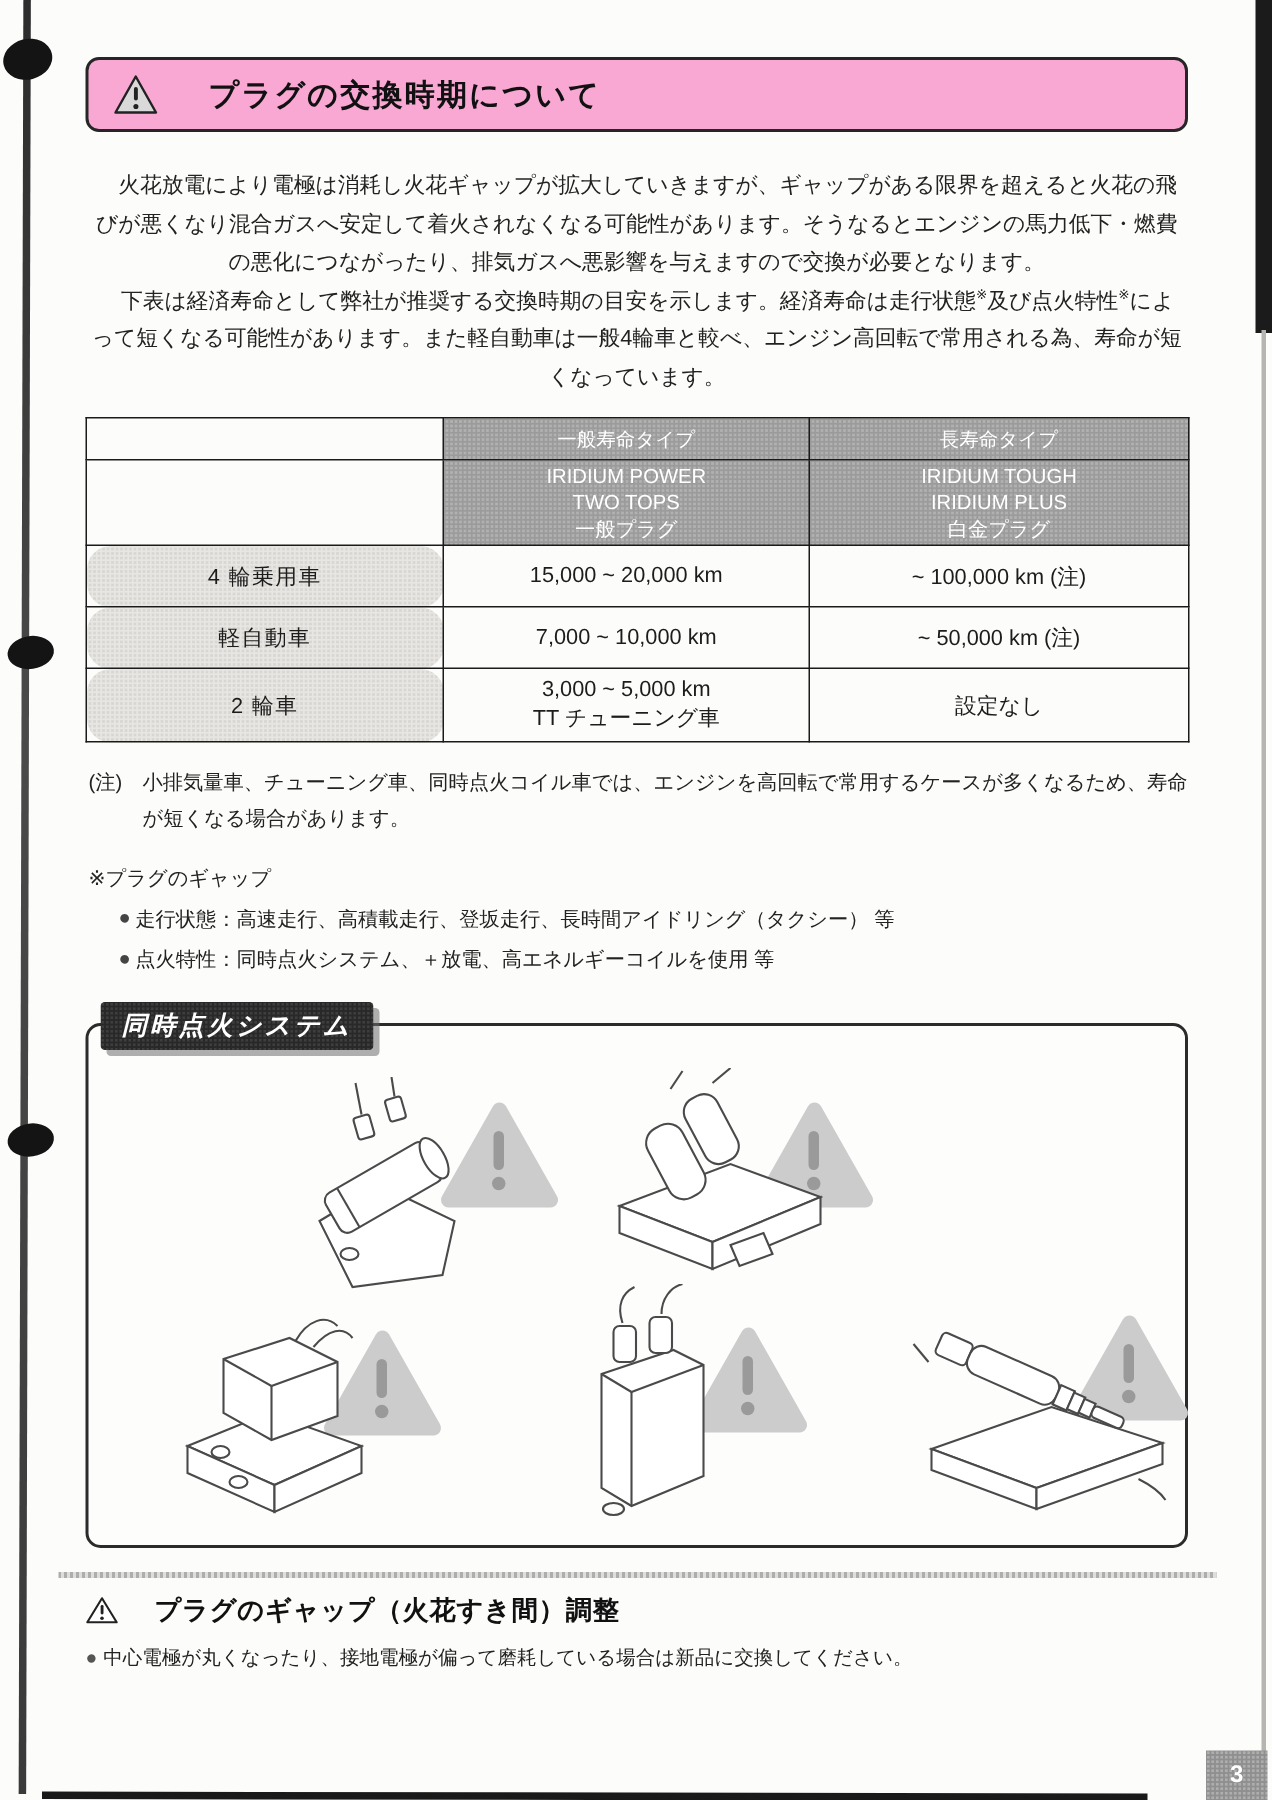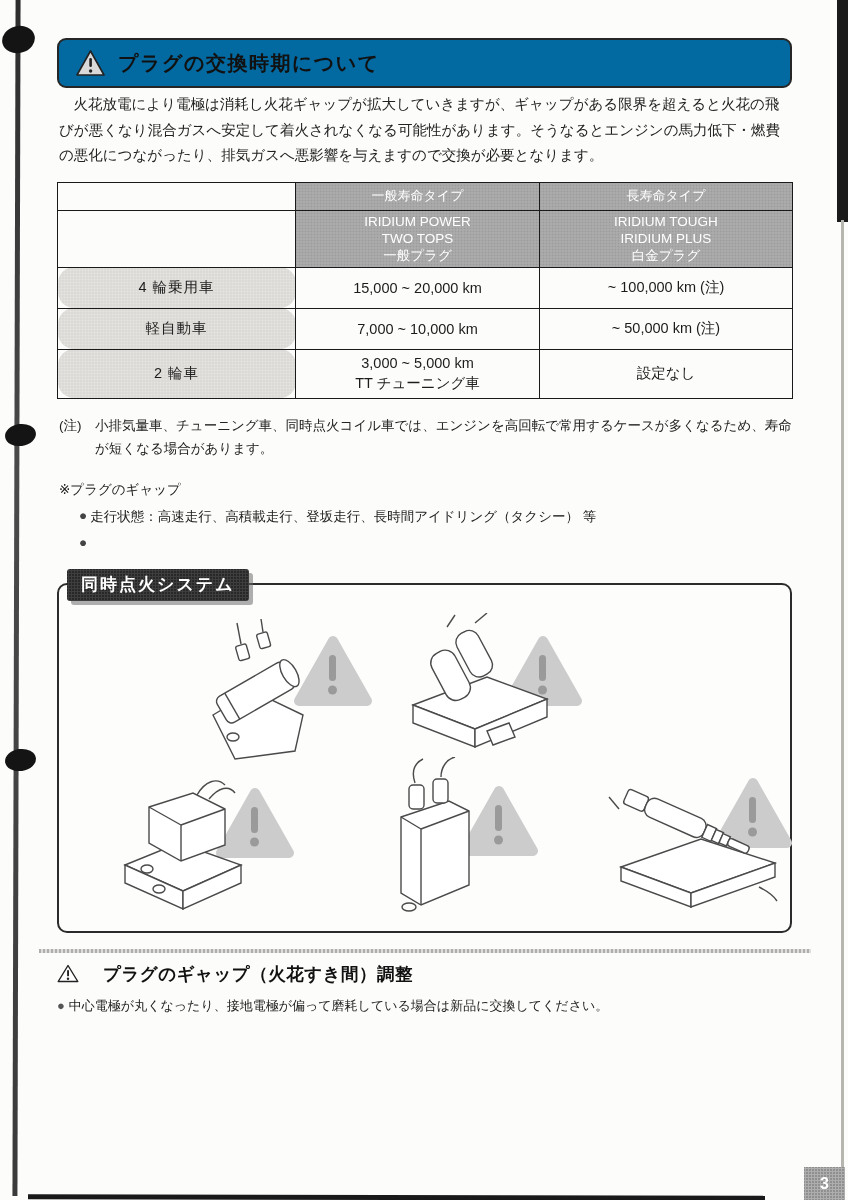--- a/index.html
+++ b/index.html
@@ -29,26 +29,26 @@
   }
   .page-number {
     position:absolute; right:3px; bottom:0; width:41px; height:33px;
     display:flex; align-items:center; justify-content:center;
     color:#fff; font-weight:bold; font-size:16px;
   }
   
   .content { position:absolute; left:57px; top:38px; width:735px; }
 
   .title-box {
-    height:50px; border:2px solid #262626; border-radius:9px; background:#0369a1;
-    display:flex; align-items:center; gap:12px; padding-left:16px; box-sizing:border-box;
+    height:50px; border:2px solid #262626; border-radius:9px; background:#f9a8d4;
+    display:flex; align-items:center; gap:33px; padding-left:16px; box-sizing:border-box;
   }
   .title-box h1 { margin:0; font-size:20px; font-weight:bold; letter-spacing:1.5px; color:#111; }
 
-  .intro { margin:4px 2px 0; }
+  .intro { margin:24px 2px 0;text-align:center; }
   .intro p { margin:0; font-size:14.5px; line-height:1.76; text-indent:1em; color:#222; }
   sup.note-mark { font-size:9px; vertical-align:super; }
 
   
   table.life { border-collapse:collapse; table-layout:fixed; width:735px; margin-top:13px; }
   table.life td { border:1.5px solid #1a1a1a; text-align:center; vertical-align:middle; padding:2px 4px;margin-left:48px; }
   td.blank { border:none; background:transparent; }
   tr.hdr-type td { height:23px; font-size:13px; color:#fff; }
   tr.hdr-brand td { height:52px; font-size:13.5px; color:#fff; line-height:1.28; }
   .hdr-cell {
@@ -71,21 +71,21 @@
   .note-row .lbl { flex:0 0 36px; }
   .note-row .txt { flex:1; }
   .factors { margin:20px 0 0 2px; }
   .factors-title { font-size:13.5px; color:#222; }
   .factor-item { display:flex; gap:3px; margin:9px 0 0 20px; font-size:13.5px; color:#222; }
   .factor-item .b { color:#444; }
 
   
   .sim-box {
     position:relative; margin-top:33px; border:2px solid #2b2b2b; border-radius:10px;
-    padding:24px 32px 6px; box-sizing:border-box; background:#fdfdfc;
+    padding:24px 32px 6px; box-sizing:border-box; background:#fdfdfc;font-style:italic;
   }
   .sim-title {
     position:absolute; top:-16px; left:8px;
     background-color:#282828;
     background-image:radial-gradient(rgba(255,255,255,0.10) 1px, transparent 1.1px);
     background-size:3px 3px;
     color:#fff; font-weight:bold; font-size:17px; letter-spacing:2px;
     padding:4px 14px 5px; border-radius:3px;
     box-shadow:4px 4px 0 rgba(110,110,110,0.55);
   }
@@ -126,20 +126,21 @@
       <svg width="31" height="28" viewBox="0 0 31 28">
         <path d="M15.5 2 L29 26 L2 26 Z" fill="#d9d9d9" stroke="#222" stroke-width="1.6" stroke-linejoin="round"></path>
         <rect x="14.3" y="9" width="2.6" height="9" rx="1.3" fill="#222"></rect>
         <circle cx="15.6" cy="22" r="1.7" fill="#222"></circle>
       </svg>
       <h1>プラグの交換時期について</h1>
     </div>
 
     <div class="intro">
       <p><span>火花放電により電極は消耗し火花ギャップが拡大していきますが、ギャップがある限界を超えると火花の飛びが悪くなり混合ガスへ安定して着火されなくなる可能性があります。そうなるとエンジンの馬力低下・燃費の悪化につながったり、排気ガスへ悪影響を与えますので交換が必要となります。</span></p>
+      <p><span>下表は経済寿命として弊社が推奨する交換時期の目安を示します。経済寿命は走行状態</span><sup class="note-mark">※</sup><span>及び点火特性</span><sup class="note-mark">※</sup><span>によって短くなる可能性があります。また軽自動車は一般4輪車と較べ、エンジン高回転で常用される為、寿命が短くなっています。</span></p>
     </div>
 
     <table class="life">
       <colgroup>
           <col style="width:238px">
           <col style="width:244px">
           <col style="width:253px">
         </colgroup>
       <tbody>
           <tr class="hdr-type">
@@ -189,20 +190,21 @@
     </div>
 
     <div class="factors">
       <div class="factors-title">※プラグのギャップ</div>
       <div class="factor-item">
         <span class="b">●</span>
         <span>走行状態：高速走行、高積載走行、登坂走行、長時間アイドリング（タクシー） 等</span>
       </div>
       <div class="factor-item">
         <span class="b">●</span>
+        <span>点火特性：同時点火システム、＋放電、高エネルギーコイルを使用 等</span>
       </div>
     </div>
 
     <div class="sim-box">
       <div class="sim-title">同時点火システム</div>
 
       <div class="illustrations">
 
         <svg class="fig" style="left:104px; top:6px;" width="186" height="148" viewBox="0 0 186 148">
           <g>

